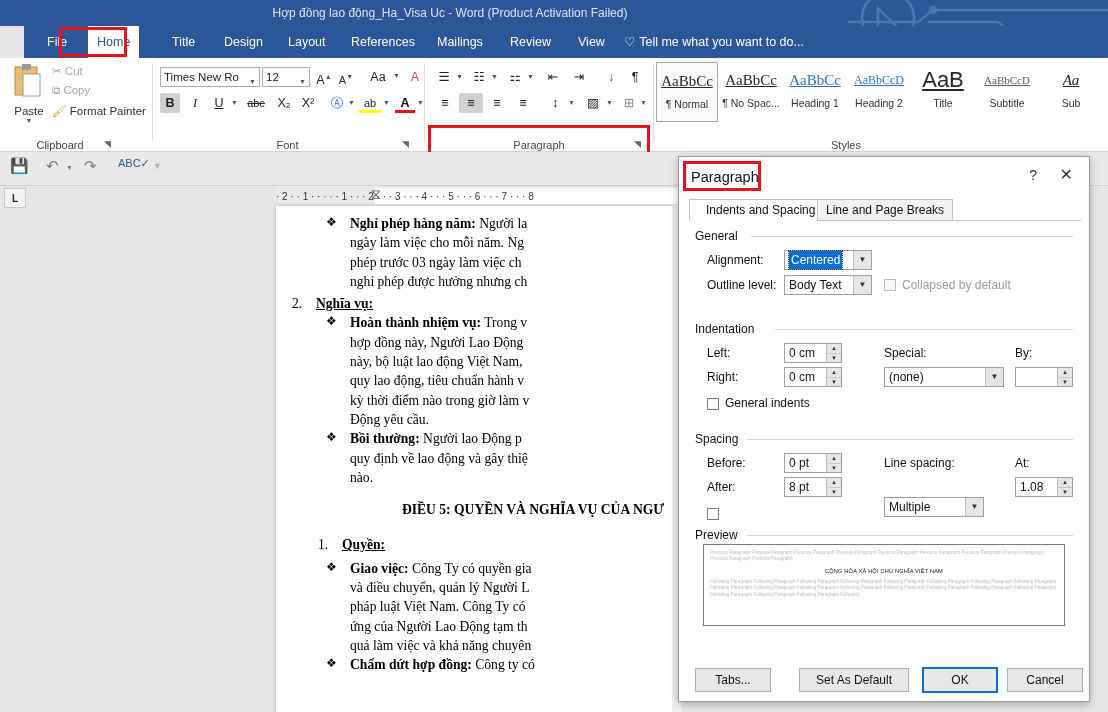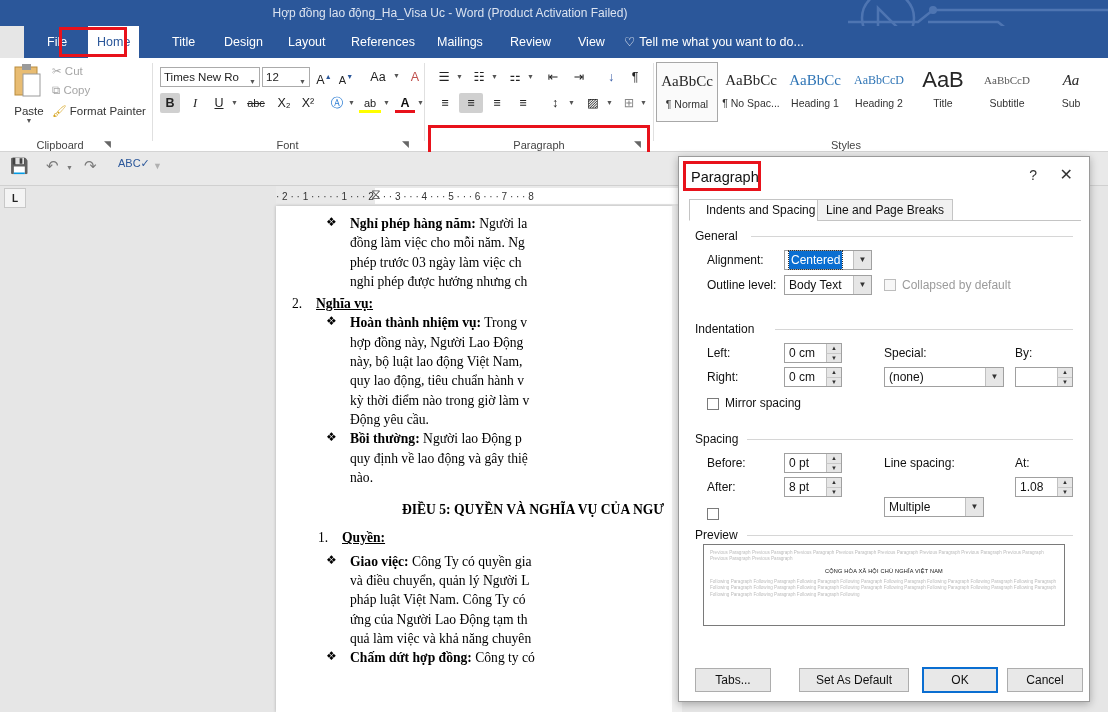--- a/index.html
+++ b/index.html
@@ -74,21 +74,21 @@
   }
   .mini-arrow{ position:absolute; font-size:7px; color:#555; top:7px; }
   .btn-on{ background:#d0d0d0; border-radius:2px; }
 
   
   .stylebox{
     position:absolute; top:4px; width:62px; height:60px; text-align:center;
     padding-top:5px;
   }
   .stylebox.sel{ border:1px solid #a8a8a8; background:#fafafa; }
-  .style-sample{ font-family:"Liberation Serif", serif; font-size:15px; color:#262626; line-height:26px; white-space:nowrap; overflow:hidden;}
+  .style-sample{ font-family:"Liberation Serif", serif; font-size:15px; color:#262626; line-height:26px; white-space:nowrap; overflow:hidden;text-decoration:underline;}
   .style-name{ font-size:10.5px; color:#333; margin-top:4px; white-space:nowrap; overflow:hidden;}
   .para-hl{
     position:absolute; left:428px; top:125px; width:222px; height:30px;
     border:3px solid #e8121b; pointer-events:none;
   }
 
   
   .qat{
     position:absolute; left:0; top:152px; width:1108px; height:34px;
     background:#e9e9e9; border-bottom:1px solid #d0d0d0;
@@ -371,21 +371,21 @@
     <div class="ruler-ticks">· 2 ·  ·  1 ·  ·  ·  ·  ·  1 ·  ·  ·  2 ·  ·  ·  3 ·  ·  ·  4 ·  ·  ·  5 ·  ·  ·  6 ·  ·  ·  7 ·  ·  ·  8</div>
     <div class="ruler-marker">⧖</div>
   </div>
 
   <div class="page">
     <div class="doc-inner">
       <div class="p-bullet">
         <span class="mk">❖</span>
         <span class="b">Nghỉ phép hàng năm:</span><span> Người la</span>
       </div>
-      <div class="p-bullet"><span>đồng làm việc cho mỗi năm. Ng</span></div>
+      <div class="p-bullet"><span>ngày làm việc cho mỗi năm. Ng</span></div>
       <div class="p-bullet"><span>phép trước 03 ngày làm việc ch</span></div>
       <div class="p-bullet"><span>nghỉ phép được hưởng nhưng ch</span></div>
 
       <div class="p-num" style="margin-top:3px;">
         <span class="nm">2.</span>
         <span class="u">Nghĩa vụ:</span>
       </div>
 
       <div class="p-bullet">
         <span class="mk">❖</span>
@@ -397,21 +397,21 @@
       <div class="p-bullet"><span>kỳ thời điểm nào trong giờ làm v</span></div>
       <div class="p-bullet"><span>Động yêu cầu.</span></div>
 
       <div class="p-bullet">
         <span class="mk">❖</span>
         <span class="b">Bồi thường:</span><span> Người lao Động p</span>
       </div>
       <div class="p-bullet"><span>quy định về lao động và gây thiệ</span></div>
       <div class="p-bullet"><span>nào.</span></div>
 
-      <div class="center-h" style="margin-top:13px; margin-bottom:9px; padding-left:44px;">ĐIỀU 5: QUYỀN VÀ NGHĨA VỤ CỦA NGƯ</div>
+      <div class="center-h" style="margin-top:13px; margin-bottom:16px; padding-left:44px;">ĐIỀU 5: QUYỀN VÀ NGHĨA VỤ CỦA NGƯ</div>
 
       <div class="p-num" style="padding-left:54px;">
         <span class="nm" style="left:30px;">1.</span>
         <span class="u">Quyền:</span>
       </div>
 
       <div class="p-bullet" style="margin-top:4px;">
         <span class="mk">❖</span>
         <span class="b">Giao việc:</span><span> Công Ty có quyền gia</span>
       </div>
@@ -480,21 +480,21 @@
     <span>(none)</span>
     <span class="btn">▼</span>
   </div>
   <div class="lbl" style="left:336px; top:189px;">By:</div>
   <div class="spin" style="left:336px; top:210px; width:58px;">
     <span></span>
     <span class="up">▲</span><span class="dn">▼</span>
   </div>
 
   <div class="chk" style="left:28px; top:241px;"></div>
-  <div class="lbl" style="left:46px; top:239px;">Mirror spacing</div>
+  <div class="lbl" style="left:46px; top:239px;">General indents</div>
 
   <div class="sect" style="left:16px; top:275px;">Spacing</div>
   <div class="sect-line" style="left:68px; top:282px; width:326px;"></div>
 
   <div class="lbl" style="left:28px; top:299px;">Before:</div>
   <div class="spin" style="left:105px; top:296px; width:58px;">
     <span>0 pt</span>
     <span class="up">▲</span><span class="dn">▼</span>
   </div>
   <div class="lbl" style="left:28px; top:323px;">After:</div>

